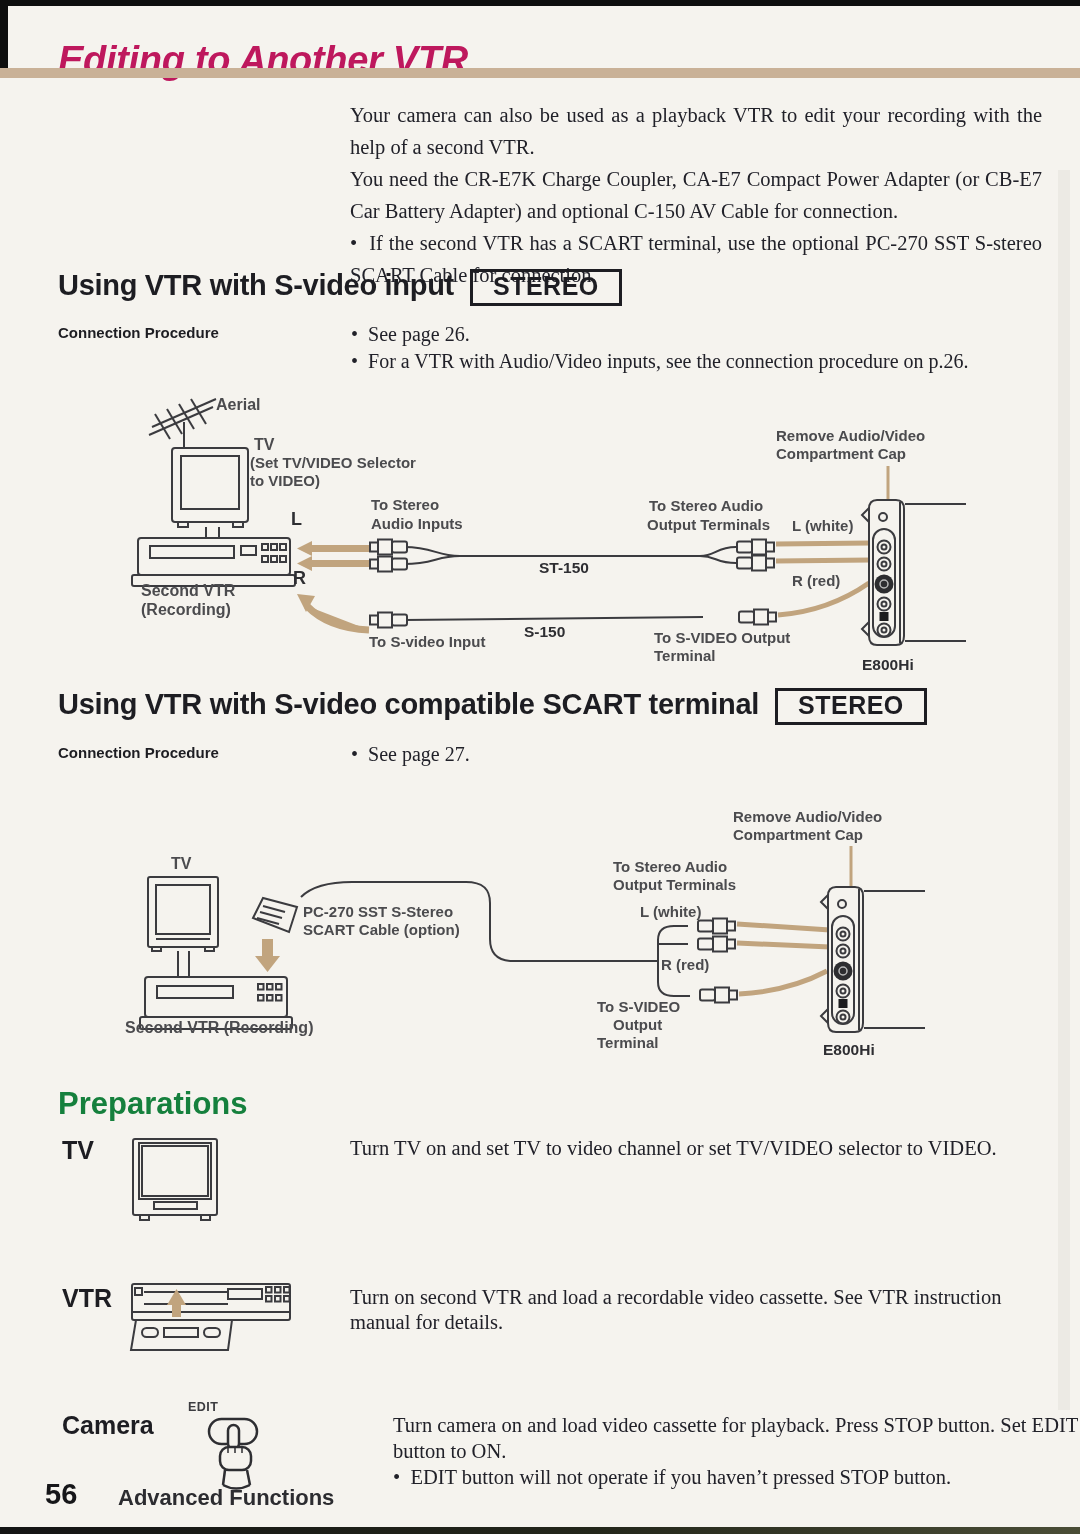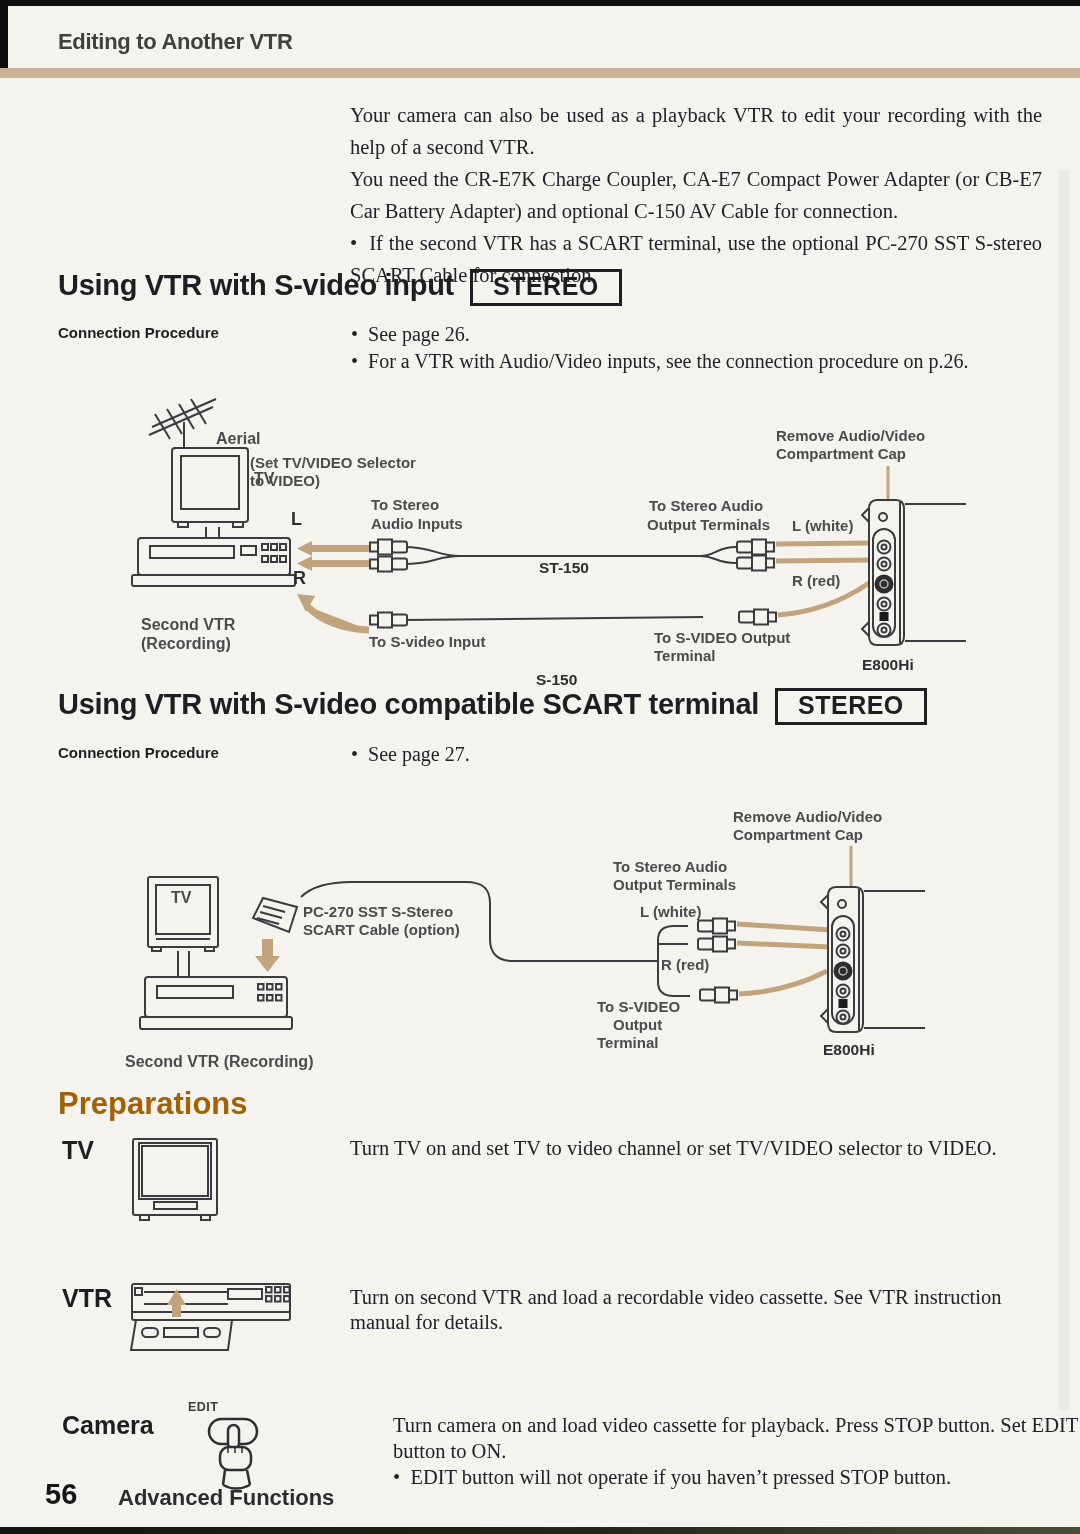--- a/index.html
+++ b/index.html
@@ -4,38 +4,38 @@
 <style>
   html,body{margin:0;padding:0;background:#9a9a9a;}
   .page{position:relative;width:1080px;height:1534px;background:#f5f3ee;overflow:hidden;
         font-family:"Liberation Sans",sans-serif;color:#1d1d22;}
   .abs{position:absolute;}
   .strip-top{left:0;top:0;width:1080px;height:6px;background:#0e0e0e;}
   .notch{left:0;top:0;width:8px;height:72px;background:#0e0e0e;}
   .strip-bottom{left:0;top:1527px;width:1080px;height:7px;
         background:linear-gradient(90deg,#141414 0%,#23261a 55%,#4a4d36 100%);}
   .scan-streak{left:1058px;top:170px;width:12px;height:1240px;background:#e7e5df;opacity:.65;}
-  .title{left:58px;top:14px;font-weight:700;font-size:22px;letter-spacing:-0.3px;color:#404040;}
+  .title{left:58px;top:14px;font-weight:700;font-size:38px;letter-spacing:-0.3px;color:#be185d;font-style:italic;}
   .rule{left:0;top:68px;width:1080px;height:10px;background:#c9b197;}
   .serif{font-family:"Liberation Serif",serif;color:#212129;}
   .intro{left:350px;top:99px;width:692px;font-size:20.5px;line-height:32px;text-align:justify;}
   .blt::before{content:"\2022\00A0\00A0";}
   .sec-head{display:flex;gap:16px;font-weight:700;font-size:29px;
         letter-spacing:-0.3px;color:#1d1d22;white-space:nowrap;}
   .badge{display:inline-block;border:3.5px solid #1d1d22;padding:0 20px 2px;font-size:25px;
         letter-spacing:.5px;line-height:1.15;}
   .sub-head{font-weight:700;font-size:15px;color:#1d1d22;}
   .sec-bullets{font-size:20px;line-height:27px;}
   .diagram{left:0;width:1080px;}
   .diagram svg{position:absolute;left:0;top:0;}
   .dlabel{position:absolute;font-weight:700;font-size:15px;line-height:18px;color:#4b4b4e;white-space:nowrap;}
-  .dlabel.lg{font-size:16px;margin-top:34px;}
+  .dlabel.lg{font-size:16px;}
   .dlabel.dk{color:#2e2e32;font-size:15.5px;}
   .dlabel.ch{font-size:18px;color:#2e2e32;}
-  .prep-h{left:58px;top:1086px;font-weight:700;font-size:31px;color:#a16207;}
+  .prep-h{left:58px;top:1086px;font-weight:700;font-size:31px;color:#15803d;}
   .prep-label{font-weight:700;font-size:25px;color:#1d1d22;}
   .prep-text{width:694px;font-size:20.5px;line-height:25px;}
   .cam-text{line-height:26px;}
   .edit-lbl{font-weight:700;font-size:12.5px;color:#3c3c40;letter-spacing:.5px;}
   .page-num{left:45px;top:1478px;font-weight:700;font-size:29px;color:#161619;}
   .footer-sec{left:118px;top:1485px;font-weight:700;font-size:22px;color:#2c2c30;}
 </style>
 </head>
 <body>
 
@@ -167,21 +167,21 @@
     <span class="dlabel lg" style="left:254px;top:46px;">TV</span>
     <span class="dlabel" style="left:250px;top:64px;">(Set TV/VIDEO Selector</span>
     <span class="dlabel" style="left:250px;top:82px;">to VIDEO)</span>
     <span class="dlabel ch" style="left:291px;top:120px;">L</span>
     <span class="dlabel ch" style="left:293px;top:179px;">R</span>
     <span class="dlabel lg" style="left:141px;top:192px;">Second VTR</span>
     <span class="dlabel lg" style="left:141px;top:211px;">(Recording)</span>
     <span class="dlabel" style="left:371px;top:106px;">To Stereo</span>
     <span class="dlabel" style="left:371px;top:125px;">Audio Inputs</span>
     <span class="dlabel dk" style="left:539px;top:169px;">ST-150</span>
-    <span class="dlabel dk" style="left:536px;top:233px;margin-top:48px;">S-150</span>
+    <span class="dlabel dk" style="left:524px;top:233px;">S-150</span>
     <span class="dlabel" style="left:369px;top:243px;">To S-video Input</span>
     <span class="dlabel" style="left:776px;top:37px;">Remove Audio/Video</span>
     <span class="dlabel" style="left:776px;top:55px;">Compartment Cap</span>
     <span class="dlabel" style="left:649px;top:107px;">To Stereo Audio</span>
     <span class="dlabel" style="left:647px;top:126px;">Output Terminals</span>
     <span class="dlabel" style="left:792px;top:127px;">L (white)</span>
     <span class="dlabel" style="left:792px;top:182px;">R (red)</span>
     <span class="dlabel" style="left:654px;top:239px;">To S-VIDEO Output</span>
     <span class="dlabel" style="left:654px;top:257px;">Terminal</span>
     <span class="dlabel dk" style="left:862px;top:266px;">E800Hi</span>

